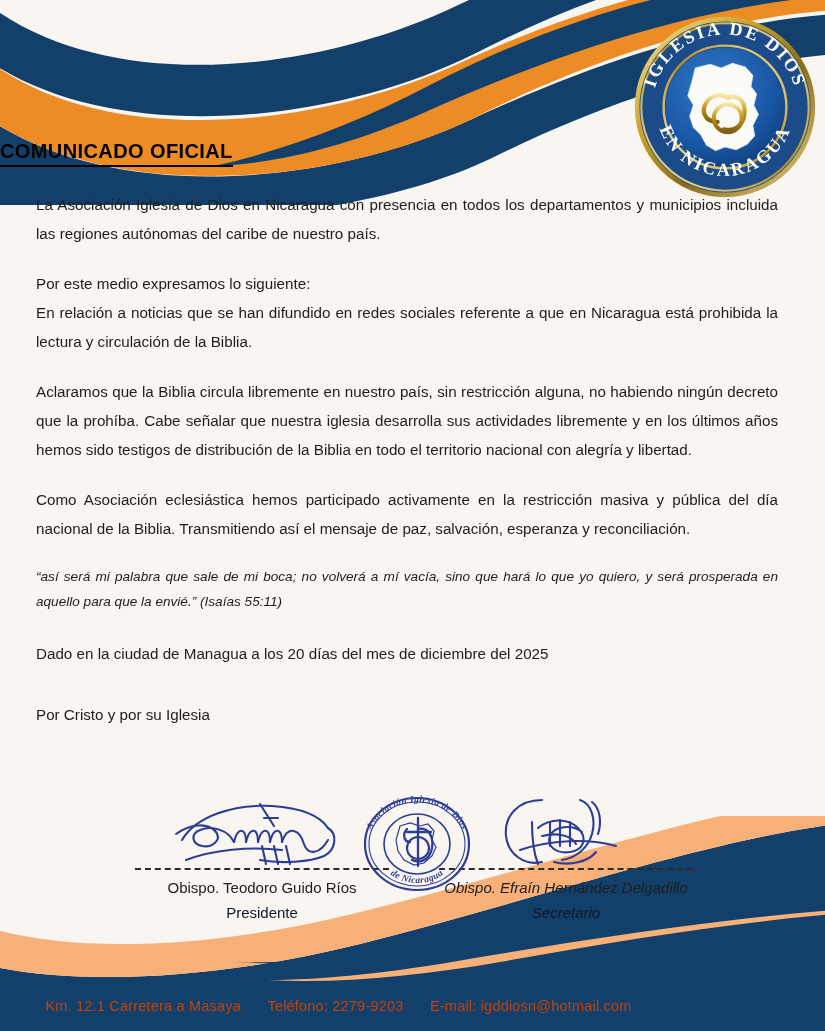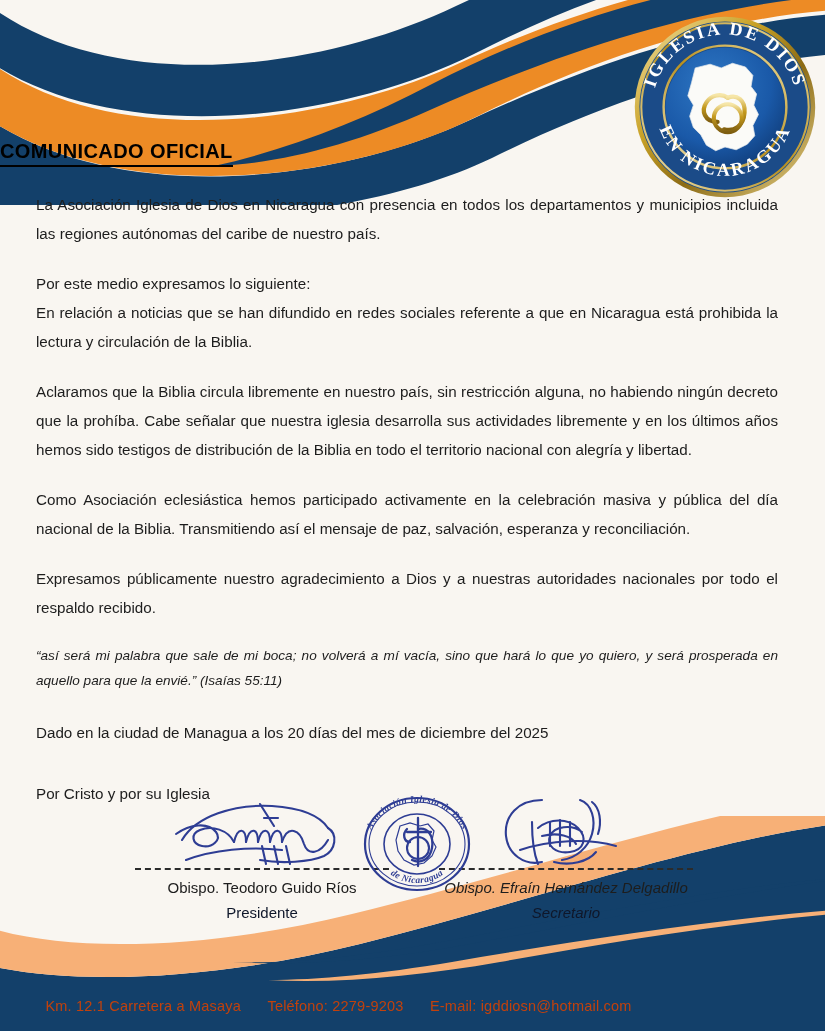--- a/index.html
+++ b/index.html
@@ -157,23 +157,22 @@
   <div class="content">
 
     <p class="para">La Asociación Iglesia de Dios en Nicaragua con presencia en todos los departamentos y municipios incluida las regiones autónomas del caribe de nuestro país.</p>
 
     <p class="para tight">Por este medio expresamos lo siguiente:</p>
 
     <p class="para">En relación a noticias que se han difundido en redes sociales referente a que en Nicaragua está prohibida la lectura y circulación de la Biblia.</p>
 
     <p class="para">Aclaramos que la Biblia circula libremente en nuestro país, sin restricción alguna, no habiendo ningún decreto que la prohíba. Cabe señalar que nuestra iglesia desarrolla sus actividades libremente y en los últimos años hemos sido testigos de distribución de la Biblia en todo el territorio nacional con alegría y libertad.</p>
 
-    <p class="para">Como Asociación eclesiástica hemos participado activamente en la celebración masiva y pública del día nacional de la Biblia. Transmitiendo así el mensaje de paz, salvación, esperanza y reconciliación.</p>
-
-    <p class="para">Expresamos públicamente nuestro agradecimiento a Dios y a nuestras autoridades nacionales por todo el respaldo recibido.</p>
+    <p class="para">Como Asociación eclesiástica hemos participado activamente en la restricción masiva y pública del día nacional de la Biblia. Transmitiendo así el mensaje de paz, salvación, esperanza y reconciliación.</p>
+
 
     <p class="quote">“así será mi palabra que sale de mi boca; no volverá a mí vacía, sino que hará lo que yo quiero, y será prosperada en aquello para que la envié.” (Isaías 55:11)</p>
 
     <p class="dateline">Dado en la ciudad de Managua a los 20 días del mes de diciembre del 2025</p>
 
     <p class="closing">Por Cristo y por su Iglesia</p>
   </div>
 
   <div class="sig-area">
 

